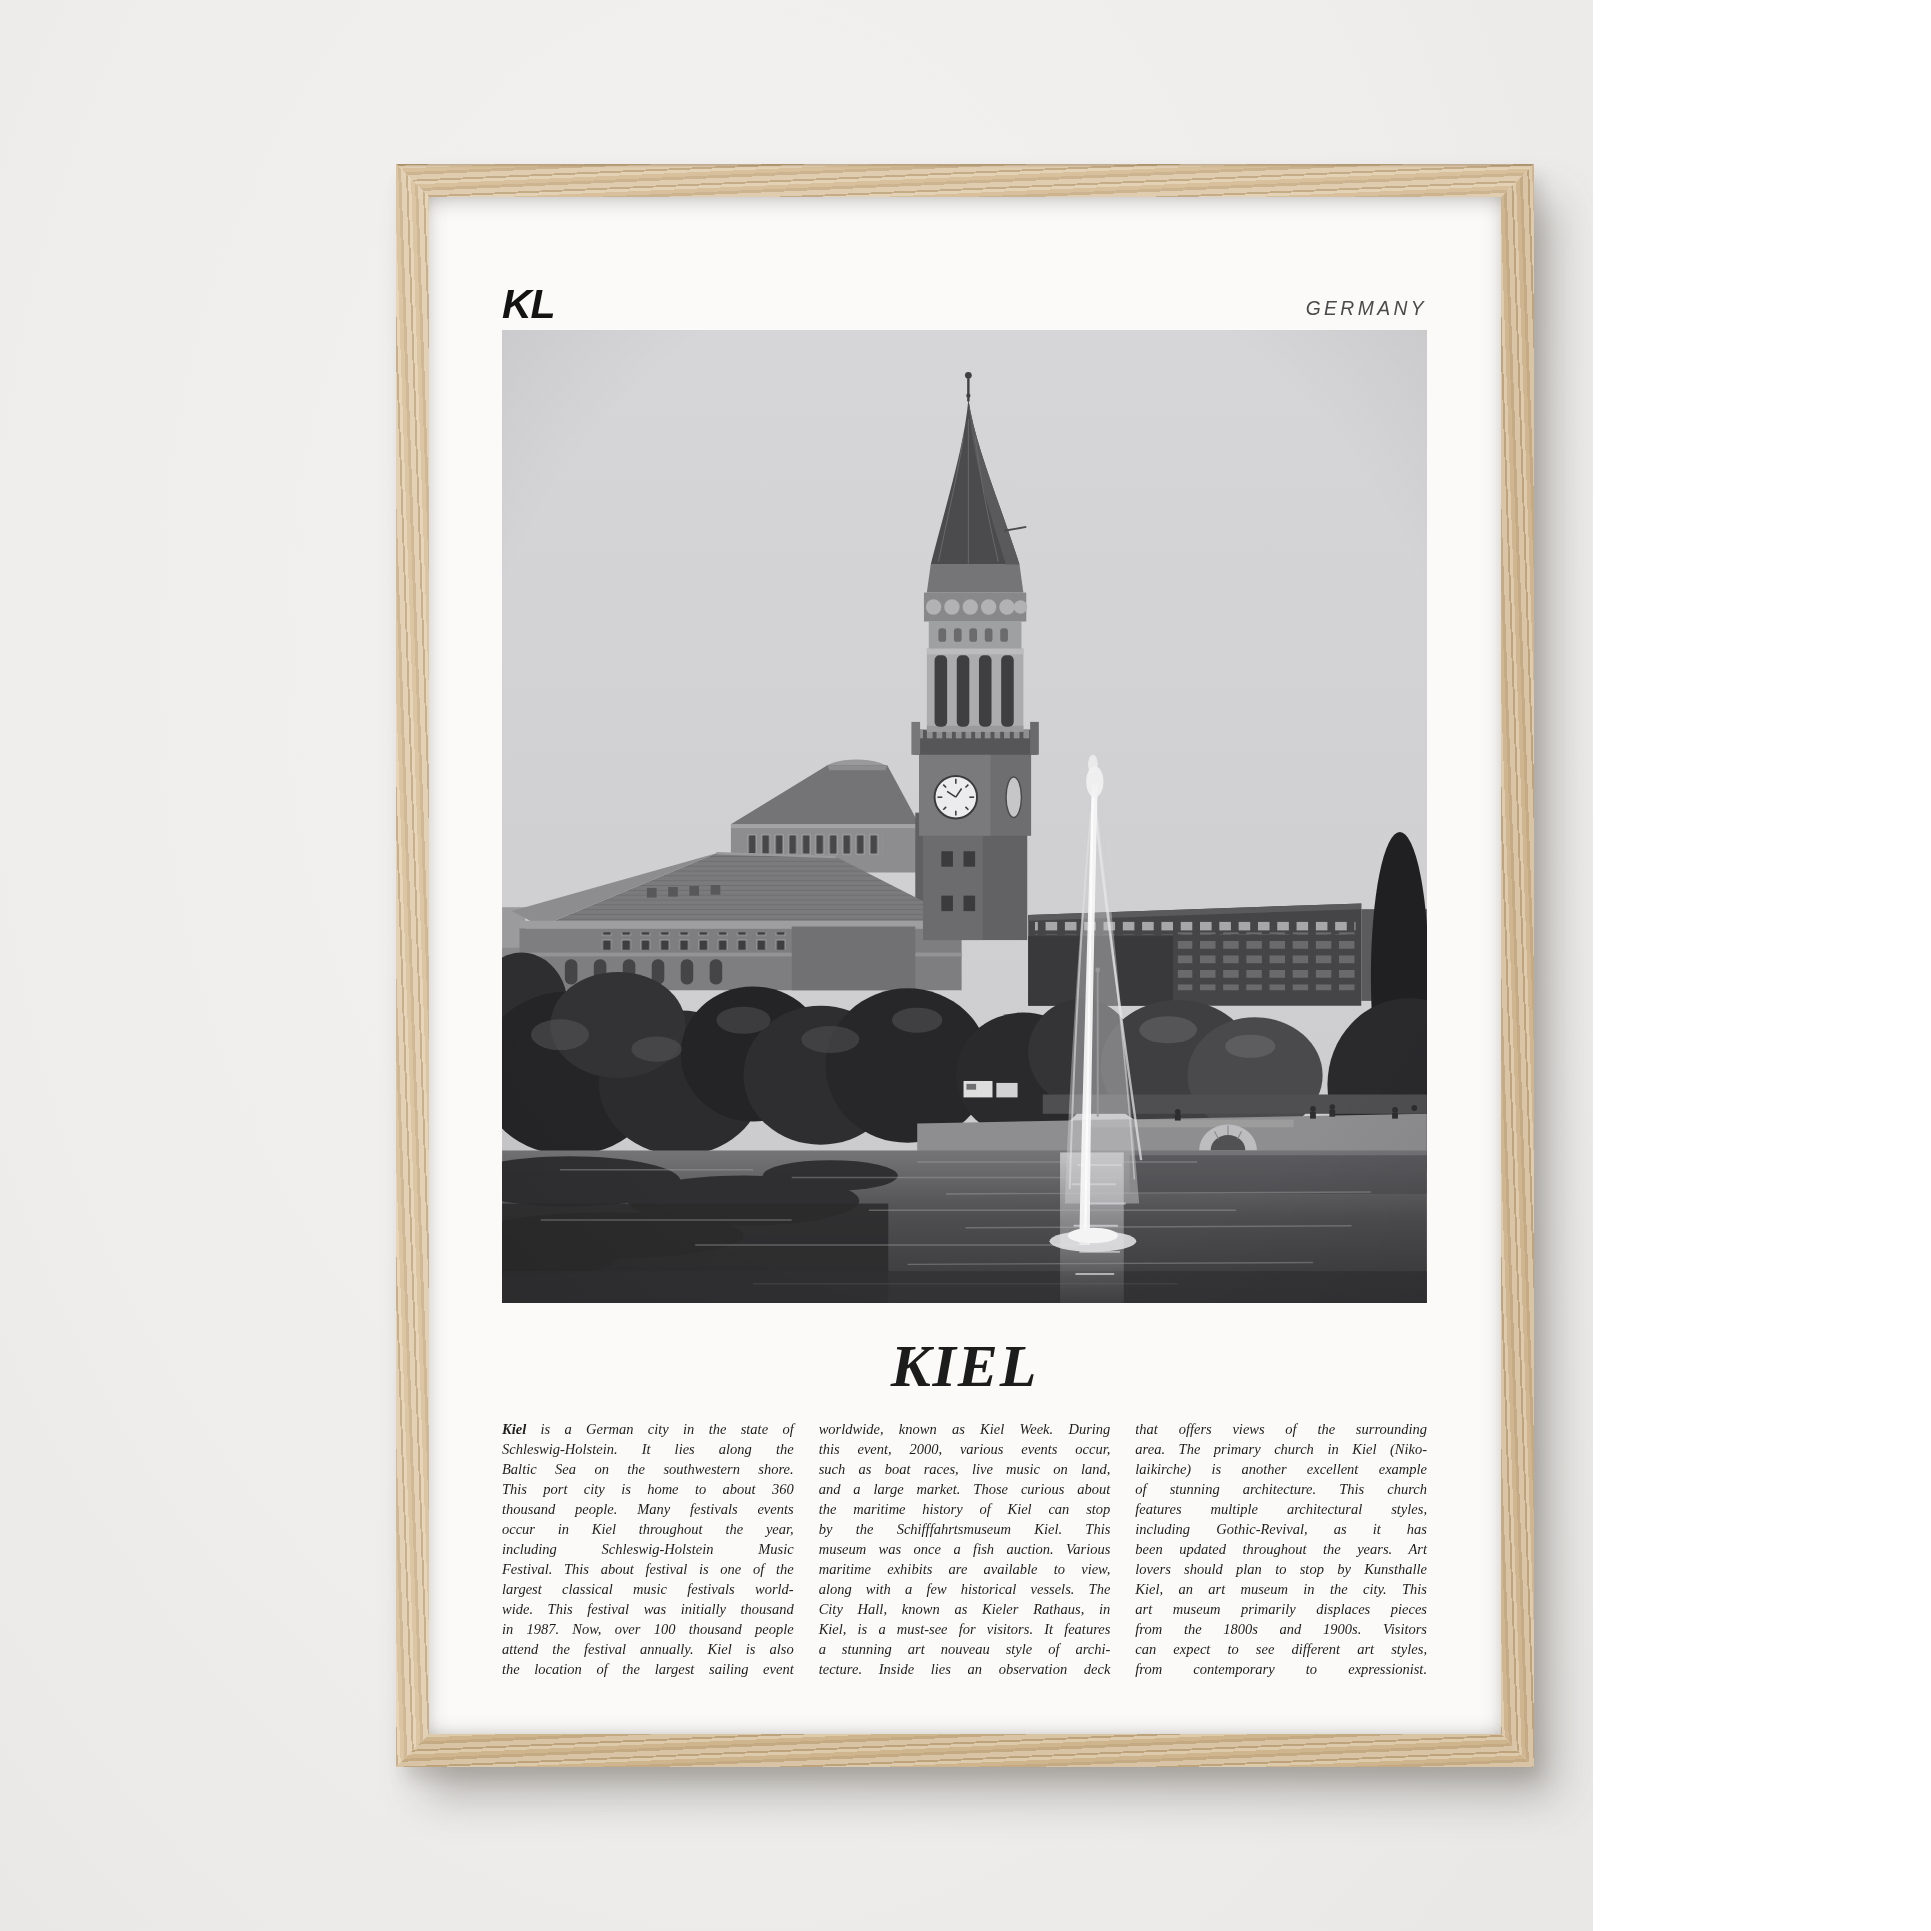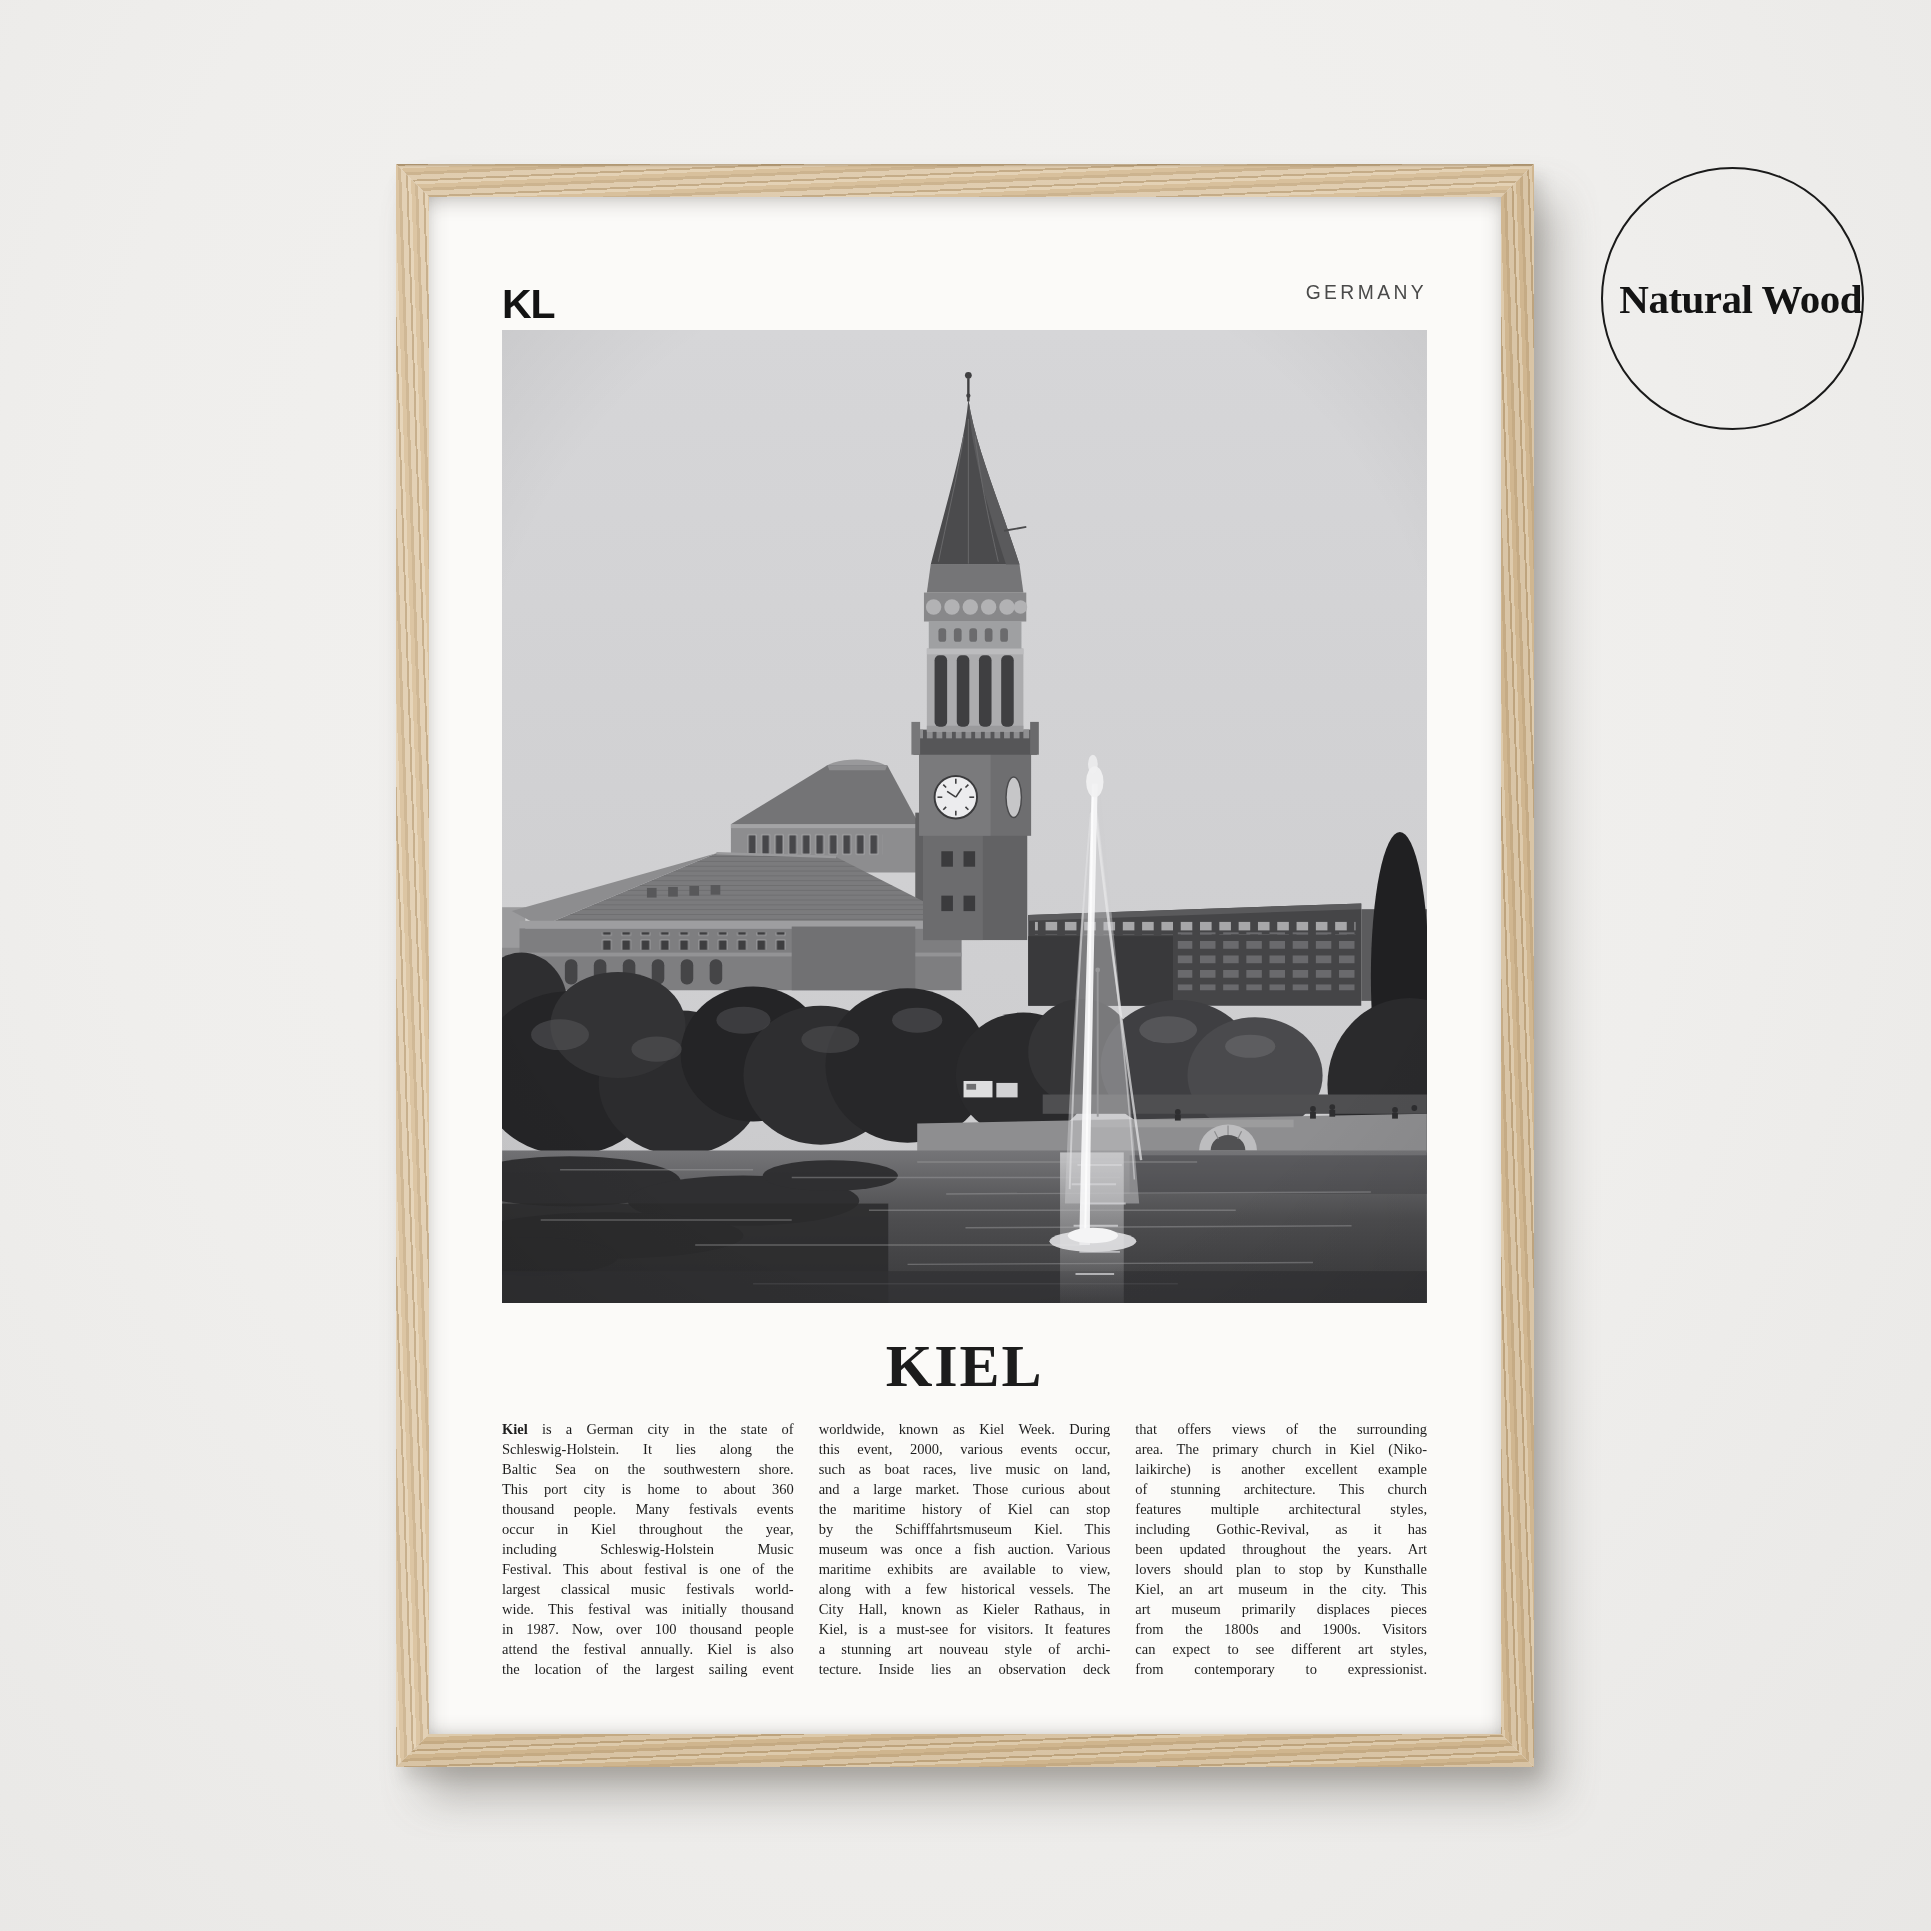--- a/index.html
+++ b/index.html
@@ -1,18 +1,18 @@
 <!DOCTYPE html>
 <html><head>
 <meta charset="utf-8">
 <style>
   html,body{margin:0;padding:0;background:#eeede b;}
   body{width:1931px;height:1931px;font-family:"Liberation Serif",serif;}
-  .stage{position:relative;width:1931px;height:1931px;overflow:hidden;
-    background:radial-gradient(ellipse at 46% 34%, #f3f2f0 0%, #efeeec 55%, #e8e7e5 100%);}
+  .stage{position:relative;width:1593px;height:1931px;overflow:hidden;
+    background:radial-gradient(ellipse at 46% 34%, #f3f2f0 0%, #efeeec 55%, #e8e7e5 100%);font-style:italic;}
 
   
   .frame{position:absolute;left:396px;top:164px;width:1138px;height:1603px;
     box-shadow:25px 33px 41px -3.9px rgba(106,100,92,.42), 7.7px 11.6px 15.4px rgba(106,100,92,.22);}
   .bar{position:absolute;}
   .bar-top,.bar-bottom{left:0;right:0;height:33px;
     background:
       repeating-linear-gradient(177.5deg, rgba(118,90,52,.20) 0 1.9px, rgba(255,250,238,.30) 1.9px 4.8px, rgba(0,0,0,0) 4.8px 8.7px, rgba(118,90,52,.12) 8.7px 11.6px, rgba(255,255,255,.20) 11.6px 16.4px),
       #d8c09c;}
   .bar-top{top:0;clip-path:polygon(0 0,100% 0,calc(100% - 33px) 100%,33px 100%);
@@ -26,21 +26,21 @@
   .bar-right{right:0;background-color:#d0b690;clip-path:polygon(0 33px,100% 0,100% 100%,0 calc(100% - 33px));}
 
   
   .mat{position:absolute;left:33px;top:33px;right:33px;bottom:33px;background:#fbfaf8;
     box-shadow:inset 0 15.4px 19.3px -11.6px rgba(60,55,48,.28),
                inset 15.4px 0 19.3px -13.5px rgba(60,55,48,.16),
                inset -15.4px 0 19.3px -13.5px rgba(60,55,48,.16),
                inset 0 -13.5px 17.4px -11.6px rgba(60,55,48,.20);}
   .kl{position:absolute;left:73px;top:87px;font-family:"Liberation Sans",sans-serif;
     font-size:41px;font-weight:800;letter-spacing:-1px;color:#131313;line-height:1;}
-  .country{position:absolute;left:73px;top:86px;width:925px;text-align:right;
+  .country{position:absolute;left:73px;top:102px;width:925px;text-align:right;
     font-family:"Liberation Sans",sans-serif;font-size:19.3px;letter-spacing:3.4px;color:#4a4a4a;line-height:1;}
   .photo{position:absolute;left:73px;top:133px;width:925px;height:973px;background:#cfcfd1;}
   .photo svg{display:block;width:925px;height:973px;}
   .title{position:absolute;left:73px;top:1139px;width:925px;text-align:center;
     font-size:60px;font-weight:700;letter-spacing:1.9px;color:#1c1c1c;line-height:1;}
   .cols{position:absolute;left:73px;top:1222px;width:925px;display:flex;gap:25px;align-items:center;}
   .col{flex:1 1 0;min-width:0;}
   .tline{font-size:14.5px;line-height:20px;color:#1d1d1d;
     text-align:justify;text-align-last:justify;white-space:normal;}
   .tline b{font-weight:700;}

